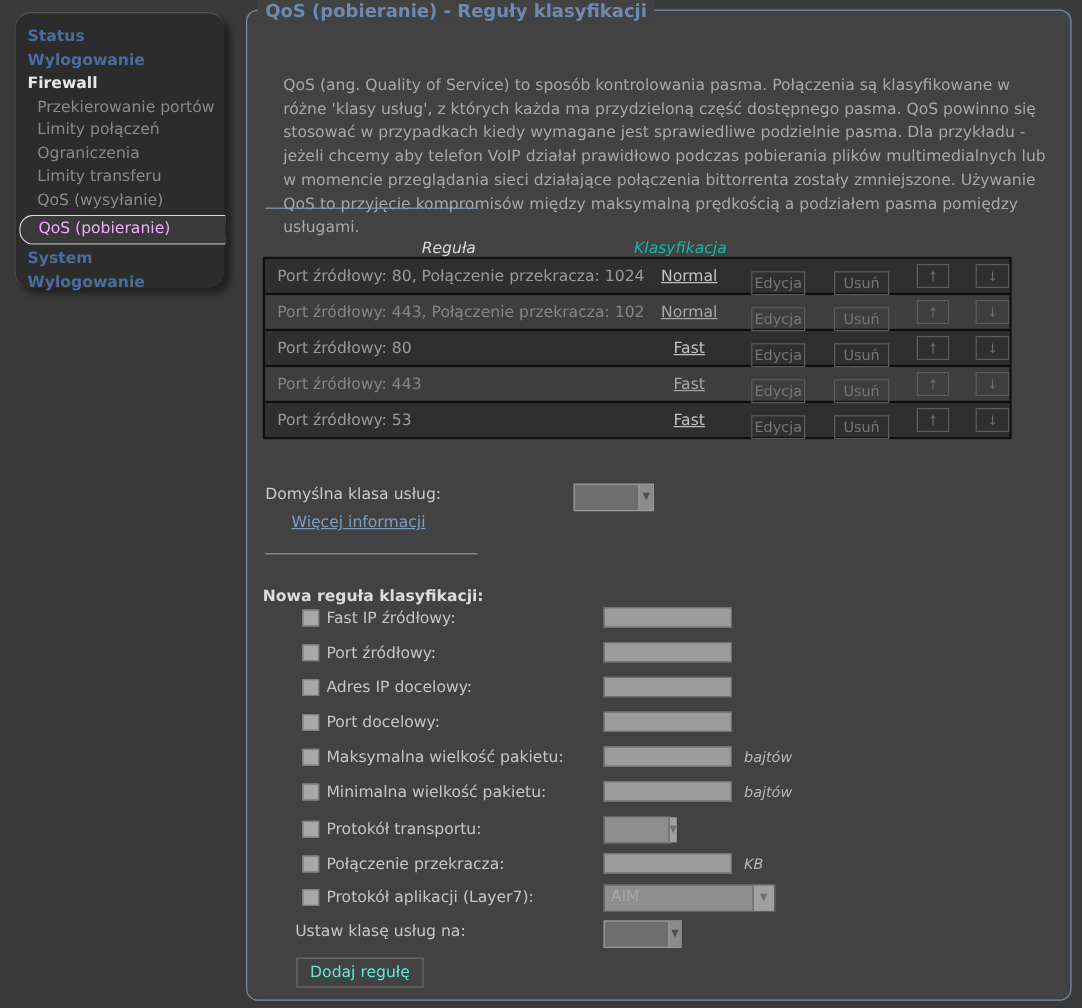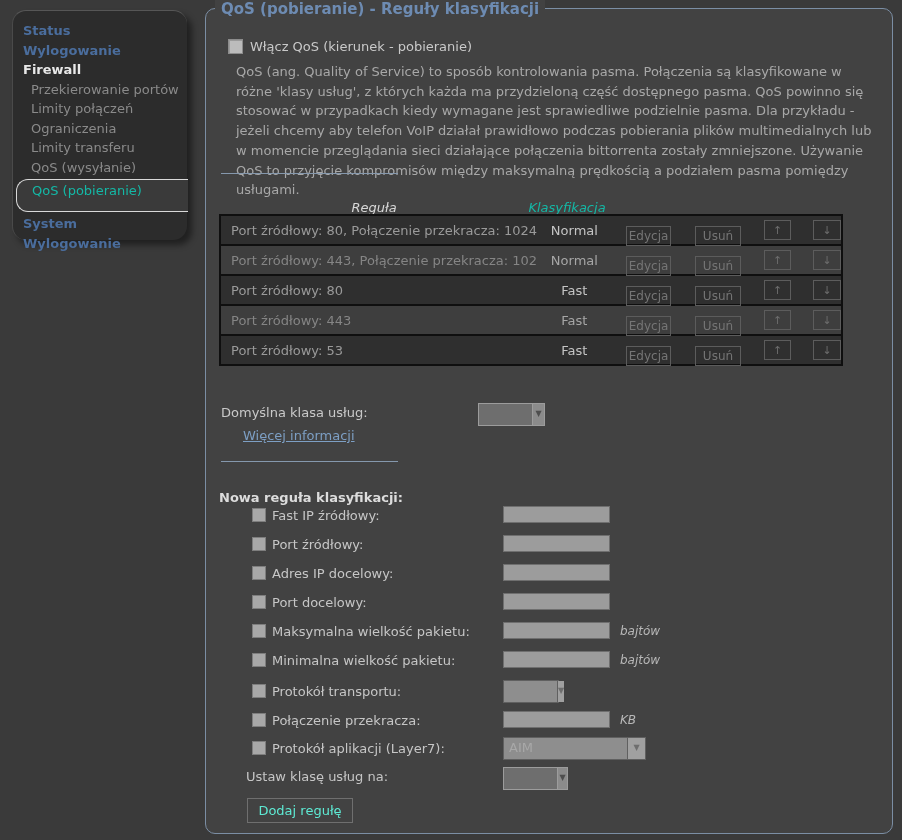--- a/index.html
+++ b/index.html
@@ -7,22 +7,22 @@
 
   
   .sidebar{position:absolute;left:12px;top:10px;width:175px;height:230px;background:#2c2c2c;
            border-radius:14px;box-shadow:5px 5px 6px rgba(0,0,0,0.45);
            border-top:1px solid #565656;border-left:1px solid #4a4a4a;
            padding:10px 0 0 10px;box-sizing:border-box;}
   .nav-item{font-size:13px;line-height:19.5px;white-space:nowrap;cursor:pointer;}
   .nav-item.main{color:#4a6d9d;font-weight:bold;}
   .nav-item.active-section{color:#e8e8e8;font-weight:bold;}
   .nav-item.sub{color:#8a8a8a;padding-left:8px;}
-  .nav-item.selected{color:#14b8a6;background:#3a3a3a;margin-left:-7px;width:172px;
-           height:33px;line-height:21px;padding-left:15px;box-sizing:border-box;
+  .nav-item.selected{color:#f0abfc;background:#3a3a3a;margin-left:-7px;width:172px;
+           height:25px;line-height:21px;padding-left:15px;box-sizing:border-box;
            border:1px solid #d9d9d9;border-right:none;border-radius:12px 0 0 12px;
            margin-top:2px;margin-bottom:2px;}
 
   
   .panel{position:absolute;left:205px;top:8px;width:688px;height:826px;background:#424242;
          border:1px solid #7b8ea4;border-radius:10px;box-sizing:border-box;}
   .legend{position:absolute;top:-9px;left:9px;background:#424242;padding:0 6px;
           color:#6d8bb2;font-weight:bold;font-size:15px;white-space:nowrap;}
 
   .enable-row{position:absolute;top:30px;left:22px;display:flex;align-items:center;}
@@ -45,21 +45,21 @@
 
   .rules-table{position:absolute;top:205px;left:13px;width:620px;border:2px solid #0f0f0f;
                box-sizing:content-box;}
   .t-row{height:28px;display:flex;align-items:center;border-bottom:2px solid #0f0f0f;}
   .t-row:last-child{border-bottom:none;}
   .t-row.odd{background:#2f2f2f;}
   .t-row.even{background:#3e3e3e;}
   .cell-rule{width:310px;padding-left:10px;font-size:13px;white-space:nowrap;overflow:hidden;}
   .t-row.odd .cell-rule{color:#9a9a9a;}
   .t-row.even .cell-rule{color:#858585;}
-  .cell-class{width:76px;text-align:center;font-size:13px;}
+  .cell-class{width:76px;text-align:center;font-size:13px;text-decoration:underline;}
   .t-row.odd .cell-class{color:#c4c4c4;}
   .t-row.even .cell-class{color:#a6a6a6;}
   .t-btn{background:transparent;border:1px solid #5c5c5c;color:#757575;font-size:12px;
          height:20px;padding:0;font-family:inherit;cursor:pointer;}
   .t-btn.txt{width:46px;margin-top:12px;}
   .t-btn.arrow{width:28px;color:#6d6d6d;font-size:11px;}
   .gap14{margin-left:14px;} .gap24{margin-left:24px;} .gap23{margin-left:23px;} .gap22{margin-left:22px;}
 
   .default-row-label{position:absolute;top:396px;left:15px;color:#c9c9c9;font-size:13px;}
   .more-link{position:absolute;top:419px;left:37px;color:#7d9fc4;font-size:13px;
@@ -105,24 +105,20 @@
     <div class="nav-item sub">Limity transferu</div>
     <div class="nav-item sub">QoS (wysyłanie)</div>
     <div class="nav-item sub selected">QoS (pobieranie)</div>
     <div class="nav-item main">System</div>
     <div class="nav-item main">Wylogowanie</div>
   </div>
 
   <div class="panel">
     <div class="legend">QoS (pobieranie) - Reguły klasyfikacji</div>
 
-    <div class="enable-row">
-      <span class="checkbox"></span>
-      <span class="enable-label">Włącz QoS (kierunek - pobieranie)</span>
-    </div>
 
     <div class="description">QoS (ang. Quality of Service) to sposób kontrolowania pasma. Połączenia są klasyfikowane w różne 'klasy usług', z których każda ma przydzieloną część dostępnego pasma. QoS powinno się stosować w przypadkach kiedy wymagane jest sprawiedliwe podzielnie pasma. Dla przykładu - jeżeli chcemy aby telefon VoIP działał prawidłowo podczas pobierania plików multimedialnych lub w momencie przeglądania sieci działające połączenia bittorrenta zostały zmniejszone. Używanie QoS to przyjęcie kompromisów między maksymalną prędkością a podziałem pasma pomiędzy usługami.</div>
 
     <div class="divider divider1"></div>
 
     <div class="tbl-headers">
       <span class="h-rule">Reguła</span>
       <span class="h-class">Klasyfikacja</span>
     </div>
 

